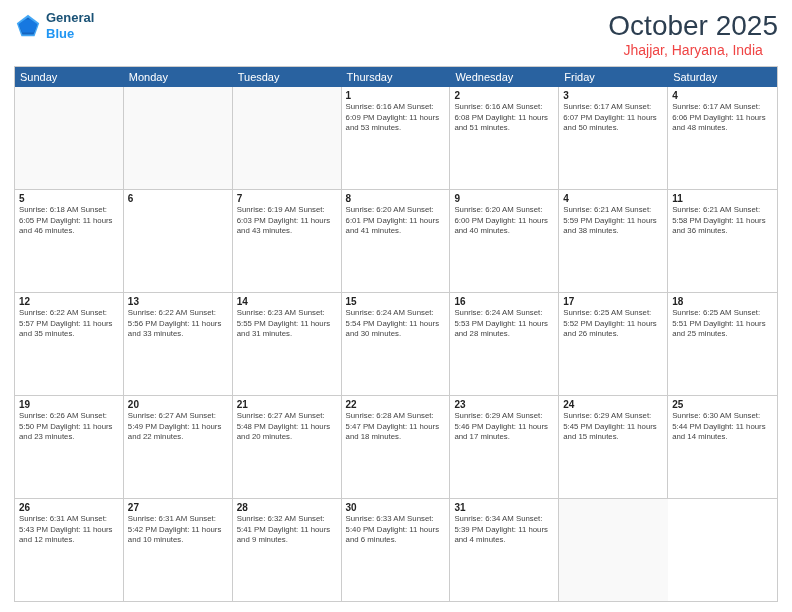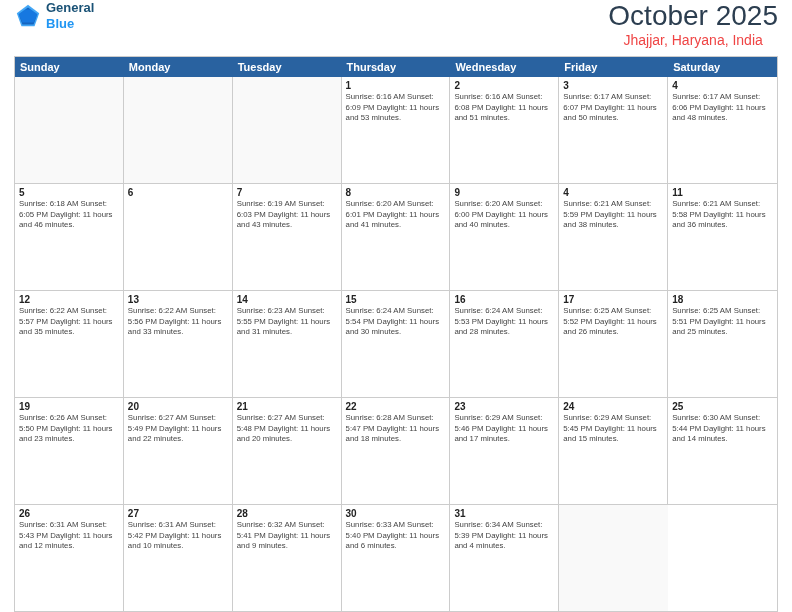--- a/index.html
+++ b/index.html
@@ -6,21 +6,21 @@
     body {
       font-family: Arial, sans-serif;
       background: #fff;
       width: 792px;
       height: 612px;
       overflow: hidden;
     }
     .page {
       width: 792px;
       height: 612px;
-      padding: 0 14px;
+      padding: 10px 14px;
       display: flex;
       flex-direction: column;
     }
     .header {
       display: flex;
       justify-content: space-between;
       align-items: flex-start;
       margin-bottom: 8px;
     }
     .logo {
@@ -60,21 +60,21 @@
       border: 1px solid #ccc;
     }
     .day-headers {
       display: grid;
       grid-template-columns: repeat(7, 1fr);
       background: #2962a0;
     }
     .day-header {
       color: #fff;
       font-size: 11px;
-      font-weight: bold;
+      font-weight: normal;
       padding: 4px 5px;
       text-align: left;
     }
     .weeks {
       flex: 1;
       display: flex;
       flex-direction: column;
     }
     .week-row {
       display: grid;

